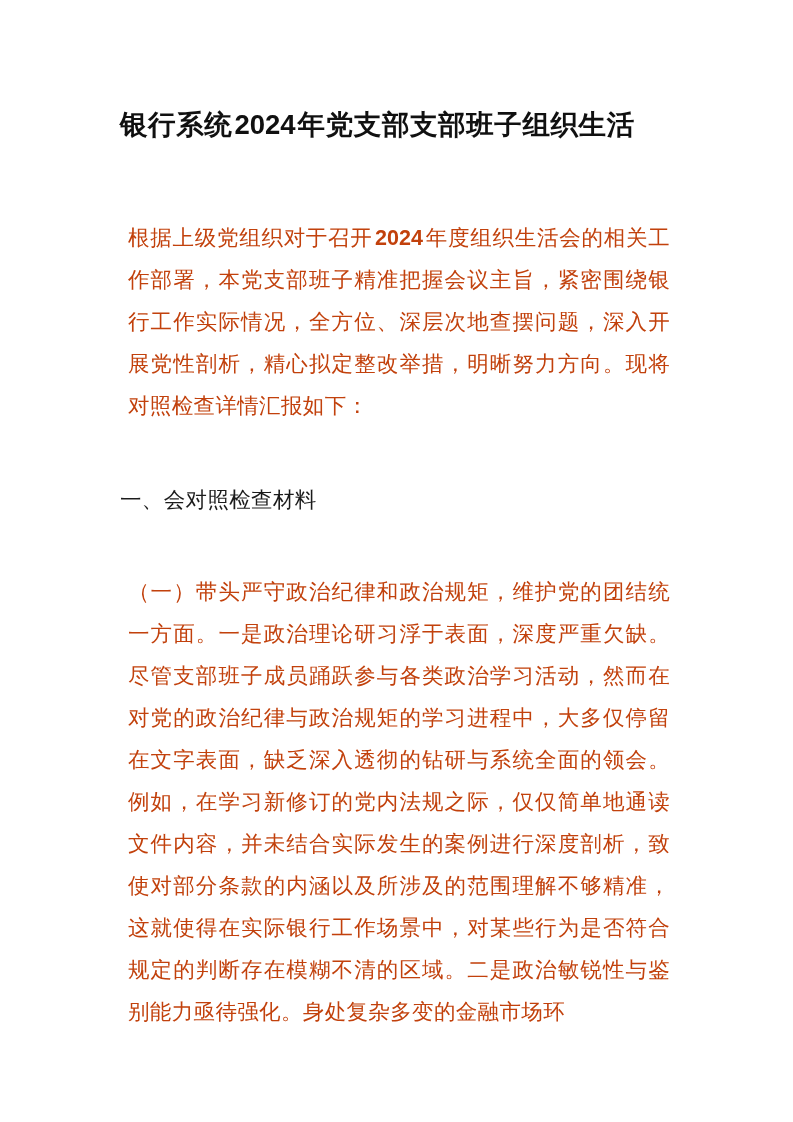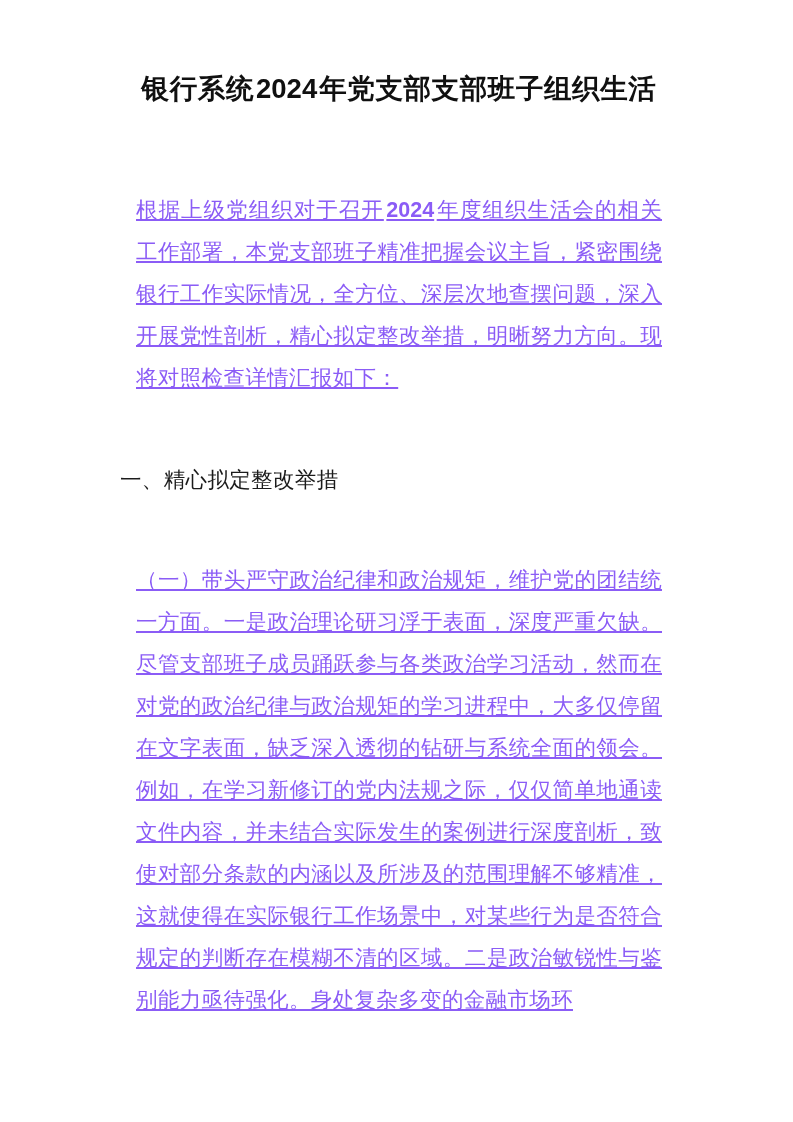--- a/index.html
+++ b/index.html
@@ -24,47 +24,45 @@
   .doc-body {
     position: absolute;
     left: 120px;
     top: 0;
     width: 558px;
   }
 
   
   .doc-title {
     margin: 0;
-    padding-top: 66px;
-    text-align: center;
+    padding-top: 102px;
     font-size: 27.5px;
     line-height: 44px;
     font-weight: 600;
     letter-spacing: 0.6px;
     color: #101010;
     font-family: "DejaVu Serif", "Liberation Serif", serif;
   }
 
   .doc-title .num {
     font-family: "Liberation Sans", sans-serif;
     font-weight: 700;
     letter-spacing: 0;
     padding: 0 2px;
   }
 
   
   .para {
-    margin: 16px;
+    margin: 8px;
     font-size: 21.5px;
     line-height: 42px;
     text-align: justify;
     text-justify: inter-ideograph;
     letter-spacing: 0.35px;
-    color: #8b5cf6;
-    text-decoration: underline;
+    color: #c2410c;
   }
 
   .para .num {
     font-family: "Liberation Sans", sans-serif;
     font-weight: 700;
     letter-spacing: 0;
     padding: 0 2.5px;
   }
 
   
@@ -97,20 +95,20 @@
     </h1>
 
     <div class="gap-intro"></div>
 
     <p class="para">
       <span>根据上级党组织对于召开</span><span class="num">2024</span><span>年度组织生活会的相关工作部署，本党支部班子精准把握会议主旨，紧密围绕银行工作实际情况，全方位、深层次地查摆问题，深入开展党性剖析，精心拟定整改举措，明晰努力方向。现将对照检查详情汇报如下：</span>
     </p>
 
     <div class="gap-section"></div>
 
-    <p class="section-heading">一、精心拟定整改举措</p>
+    <p class="section-heading">一、会对照检查材料</p>
 
     <div class="gap-after-h"></div>
 
     <p class="para para-indent">（一）带头严守政治纪律和政治规矩，维护党的团结统一方面。一是政治理论研习浮于表面，深度严重欠缺。尽管支部班子成员踊跃参与各类政治学习活动，然而在对党的政治纪律与政治规矩的学习进程中，大多仅停留在文字表面，缺乏深入透彻的钻研与系统全面的领会。例如，在学习新修订的党内法规之际，仅仅简单地通读文件内容，并未结合实际发生的案例进行深度剖析，致使对部分条款的内涵以及所涉及的范围理解不够精准，这就使得在实际银行工作场景中，对某些行为是否符合规定的判断存在模糊不清的区域。二是政治敏锐性与鉴别能力亟待强化。身处复杂多变的金融市场环</p>
 
   </div>
 </div>
 
 </body></html>

